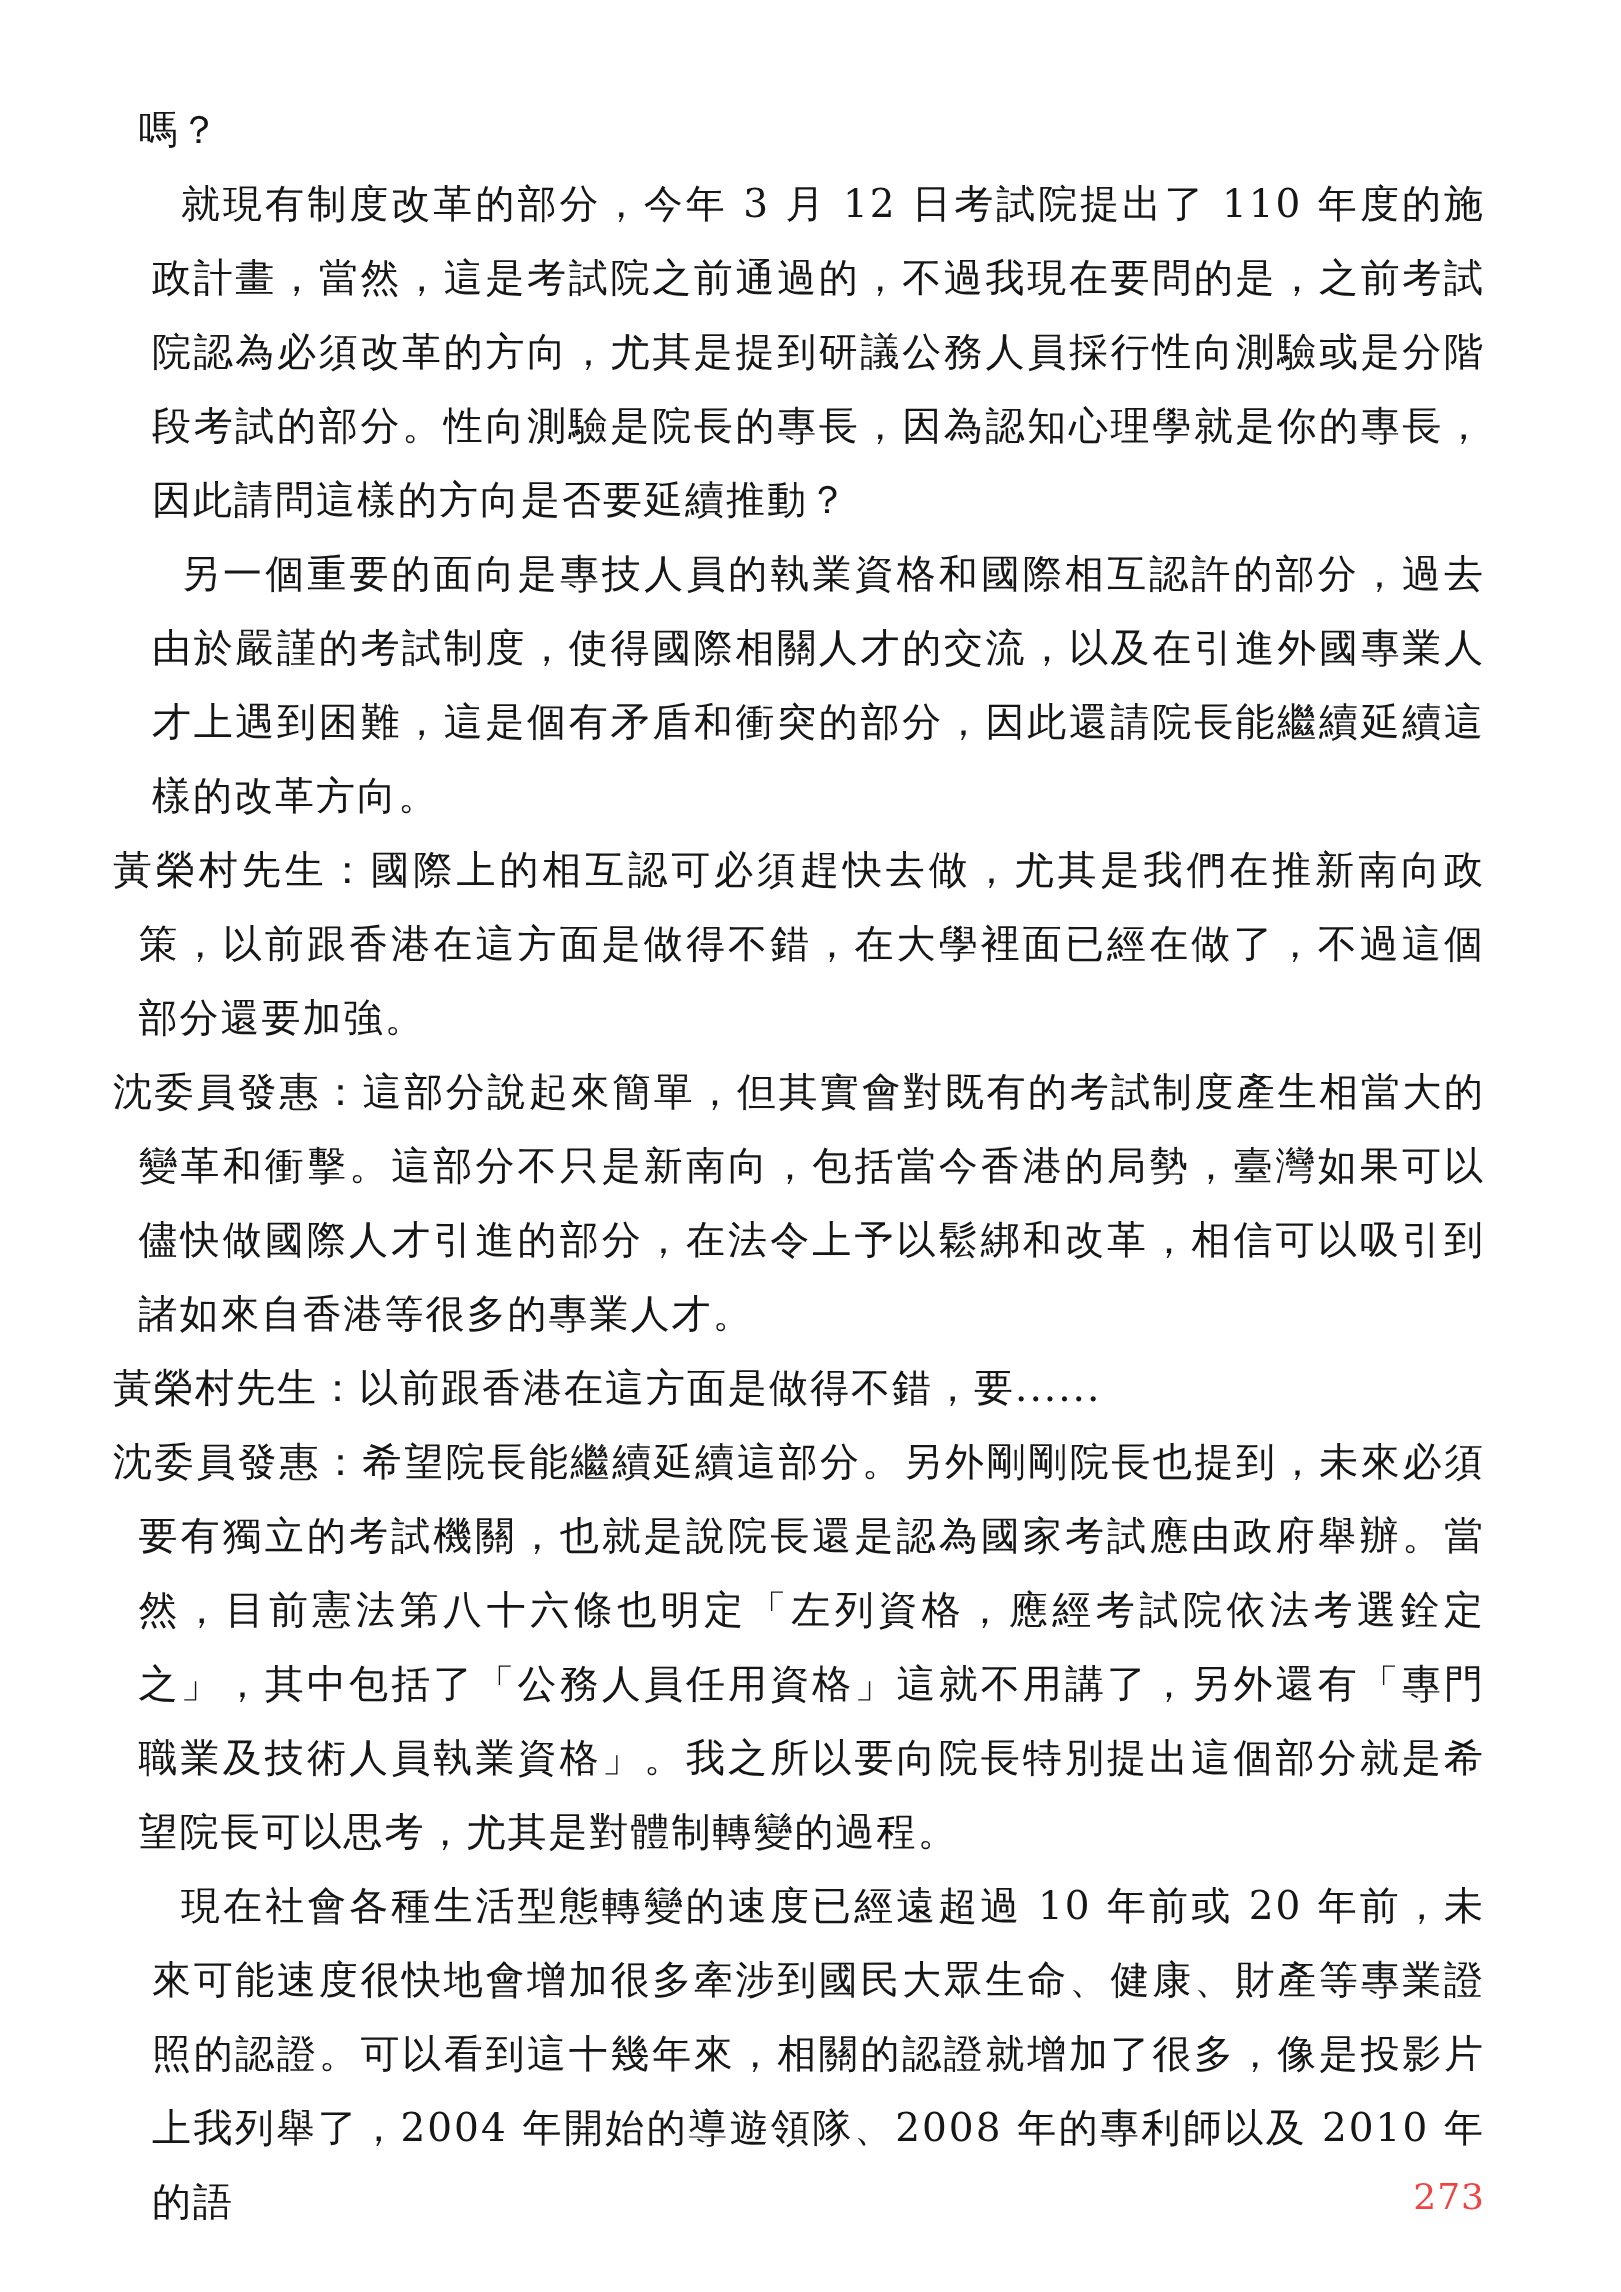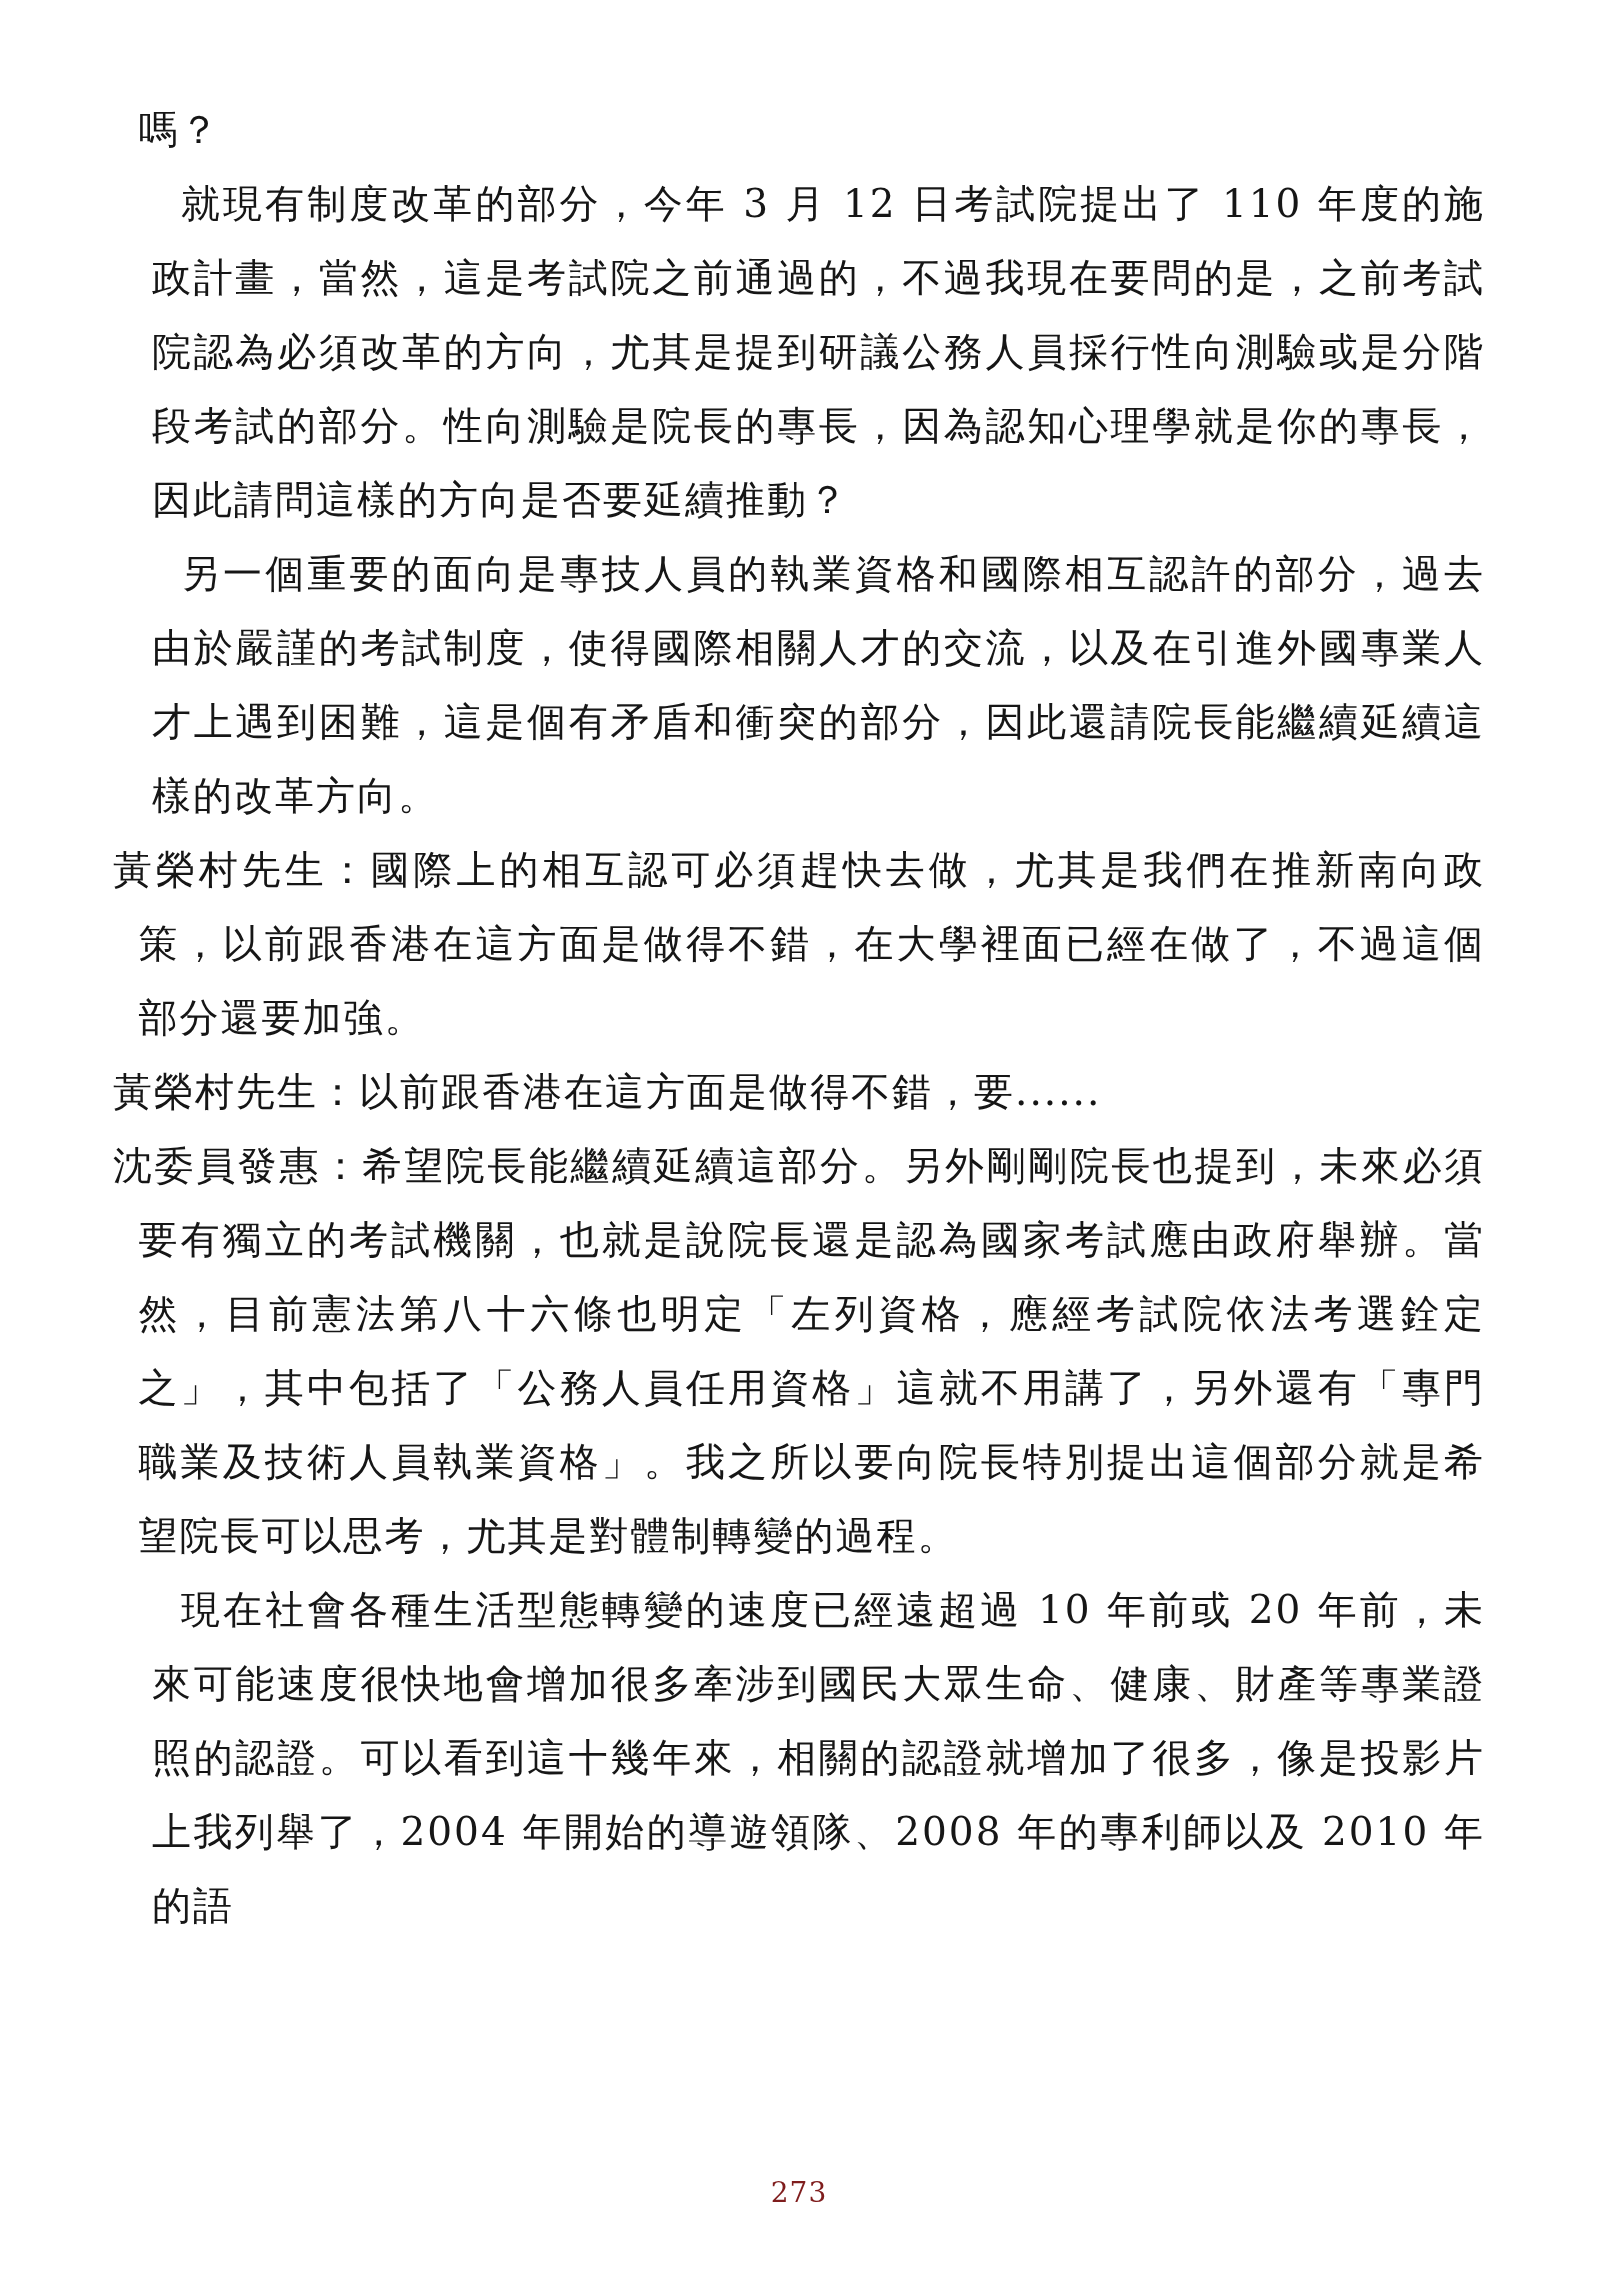--- a/index.html
+++ b/index.html
@@ -44,34 +44,35 @@
   
   .para.speaker {
     margin-left: 25.5px;
     text-indent: -25.5px;
   }
   .page-number {
     position: absolute;
     top: 2176px;
     left: 113px;
     width: 1372px;
-    text-align: center;
-    font-size: 28px;
+    text-align: right;
+    font-size: 36px;
     letter-spacing: 1px;
-    color: #7f1d1d;
+    color: #ef4444;
   }
 </style>
 </head>
 <body>
 
 <div class="page">
   <div class="body-text">
       <p class="para continuation">嗎？</p>
       <p class="para indent">就現有制度改革的部分，今年 3 月 12 日考試院提出了 110 年度的施政計畫，當然，這是考試院之前通過的，不過我現在要問的是，之前考試院認為必須改革的方向，尤其是提到研議公務人員採行性向測驗或是分階段考試的部分。性向測驗是院長的專長，因為認知心理學就是你的專長，因此請問這樣的方向是否要延續推動？</p>
       <p class="para indent">另一個重要的面向是專技人員的執業資格和國際相互認許的部分，過去由於嚴謹的考試制度，使得國際相關人才的交流，以及在引進外國專業人才上遇到困難，這是個有矛盾和衝突的部分，因此還請院長能繼續延續這樣的改革方向。</p>
       <p class="para speaker">黃榮村先生：國際上的相互認可必須趕快去做，尤其是我們在推新南向政策，以前跟香港在這方面是做得不錯，在大學裡面已經在做了，不過這個部分還要加強。</p>
+      <p class="para speaker">沈委員發惠：這部分說起來簡單，但其實會對既有的考試制度產生相當大的變革和衝擊。這部分不只是新南向，包括當今香港的局勢，臺灣如果可以儘快做國際人才引進的部分，在法令上予以鬆綁和改革，相信可以吸引到諸如來自香港等很多的專業人才。</p>
       <p class="para speaker">黃榮村先生：以前跟香港在這方面是做得不錯，要......</p>
       <p class="para speaker">沈委員發惠：希望院長能繼續延續這部分。另外剛剛院長也提到，未來必須要有獨立的考試機關，也就是說院長還是認為國家考試應由政府舉辦。當然，目前憲法第八十六條也明定「左列資格，應經考試院依法考選銓定之」，其中包括了「公務人員任用資格」這就不用講了，另外還有「專門職業及技術人員執業資格」。我之所以要向院長特別提出這個部分就是希望院長可以思考，尤其是對體制轉變的過程。</p>
       <p class="para indent">現在社會各種生活型態轉變的速度已經遠超過 10 年前或 20 年前，未來可能速度很快地會增加很多牽涉到國民大眾生命、健康、財產等專業證照的認證。可以看到這十幾年來，相關的認證就增加了很多，像是投影片上我列舉了，2004 年開始的導遊領隊、2008 年的專利師以及 2010 年的語</p>
     </div>
   <div class="page-number">273</div>
 </div>
 
 
 </body></html>

